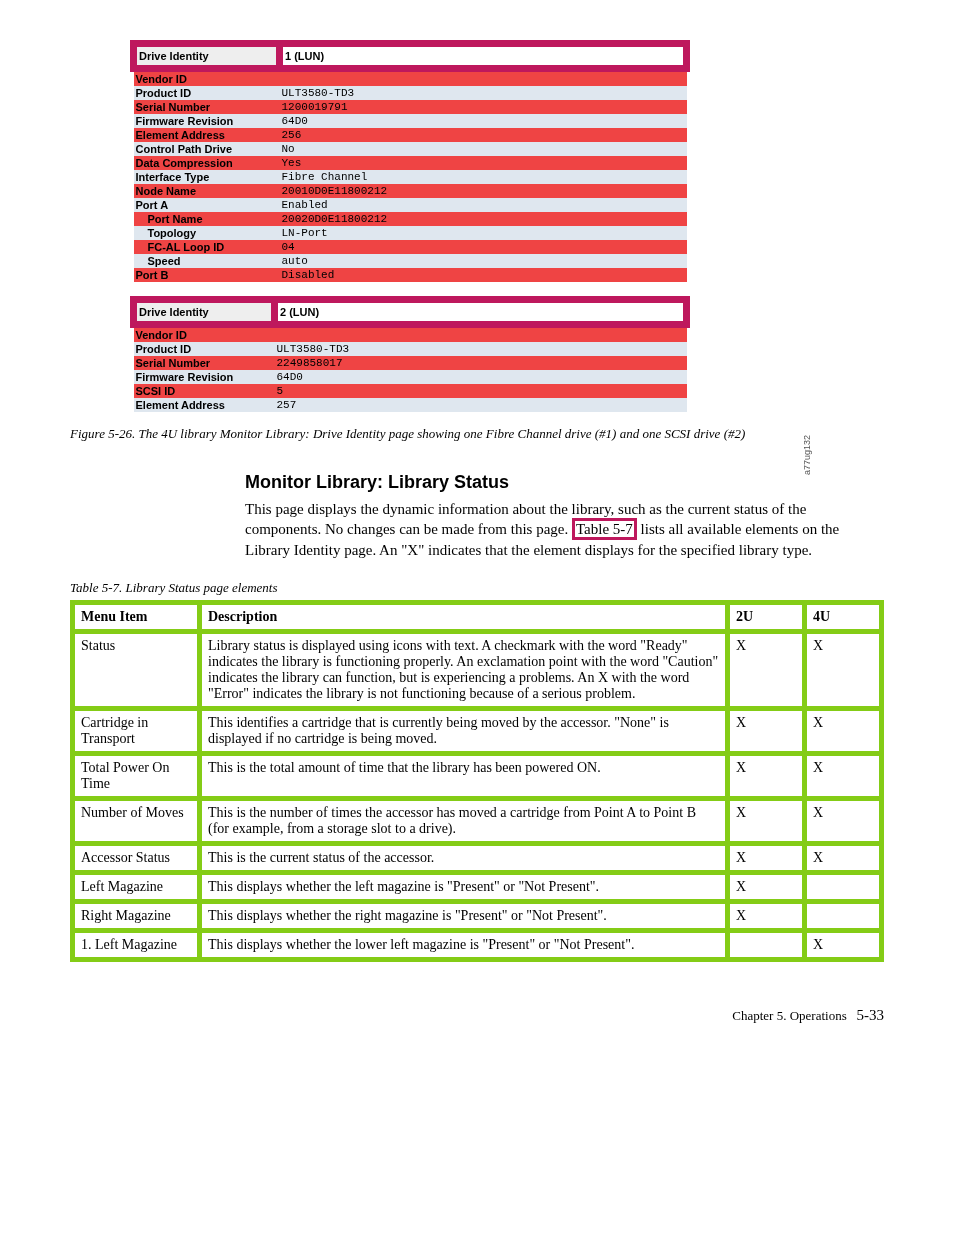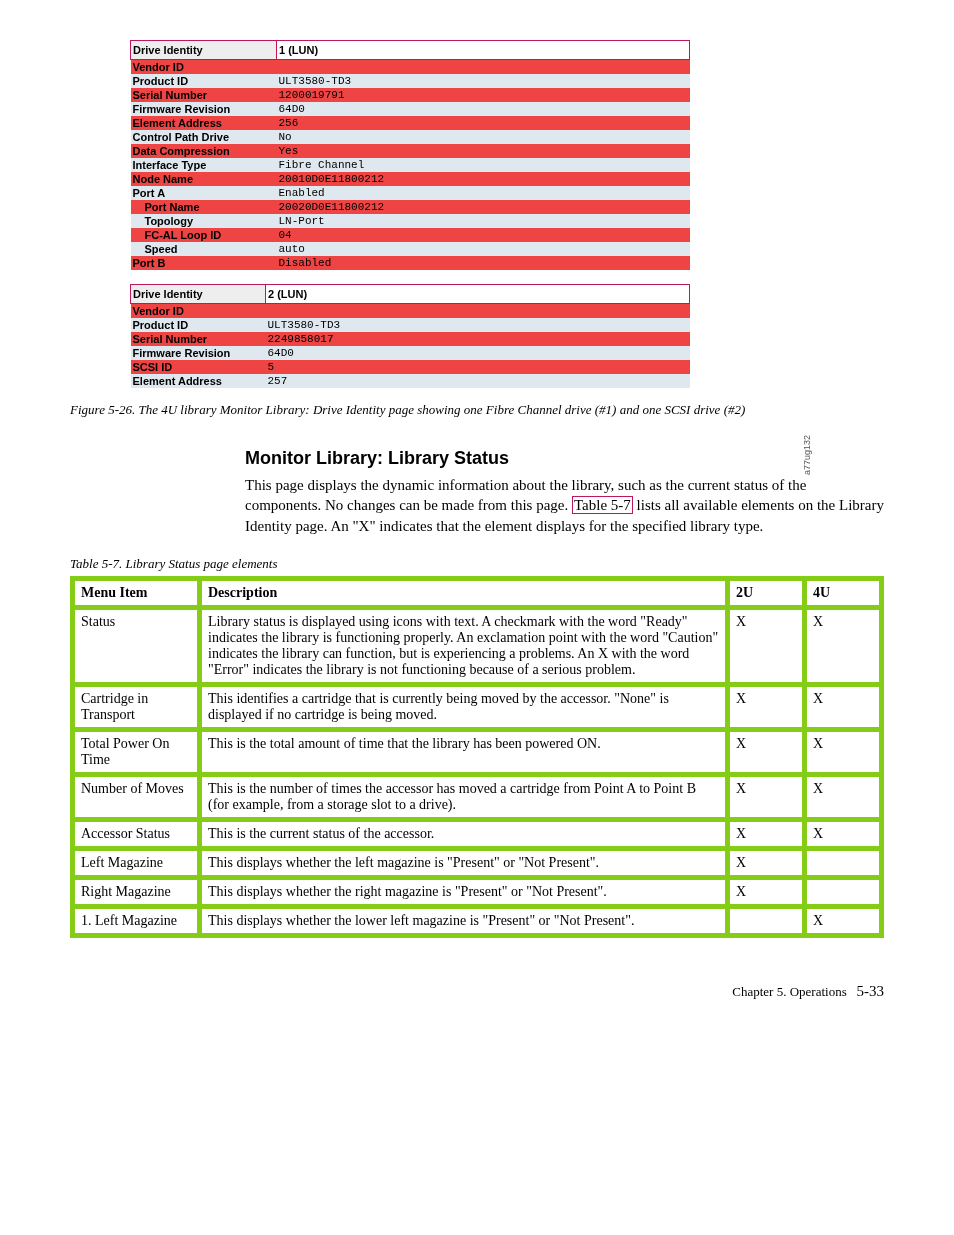--- a/index.html
+++ b/index.html
@@ -24,21 +24,21 @@
     font-family: Arial, Helvetica, sans-serif;
     font-size: 11px;
   }
   .shot td, .shot th {
     padding: 1px 2px;
     text-align: left;
     vertical-align: middle;
   }
   .shot .hdr td {
     font-weight: bold;
-    border: 1px solid #be185d;
+    border: 7px solid #be185d;
     background: #eee;
     padding-top: 3px;
     padding-bottom: 3px;
   }
   .shot .hdr td.valcell { background: #fff; }
   .shot .lbl {
     width: 130px;
     font-weight: bold;
   }
   .shot .val {
@@ -70,21 +70,21 @@
     font-family: Arial, Helvetica, sans-serif;
     margin: 10px 0 6px 175px;
   }
   .body-text {
     font-size: 15px;
     margin: 0 0 0 175px;
     line-height: 1.35;
     font-family: "Times New Roman", Times, serif;
   }
   .table-ref {
-    border: 1px solid #be185d;
+    border: 3px solid #be185d;
     padding: 0 1px;
   }
   .table-caption {
     font-style: italic;
     font-size: 13px;
     margin: 20px 0 4px 0;
   }
   .elements {
     border-collapse: collapse;
     width: 100%;

